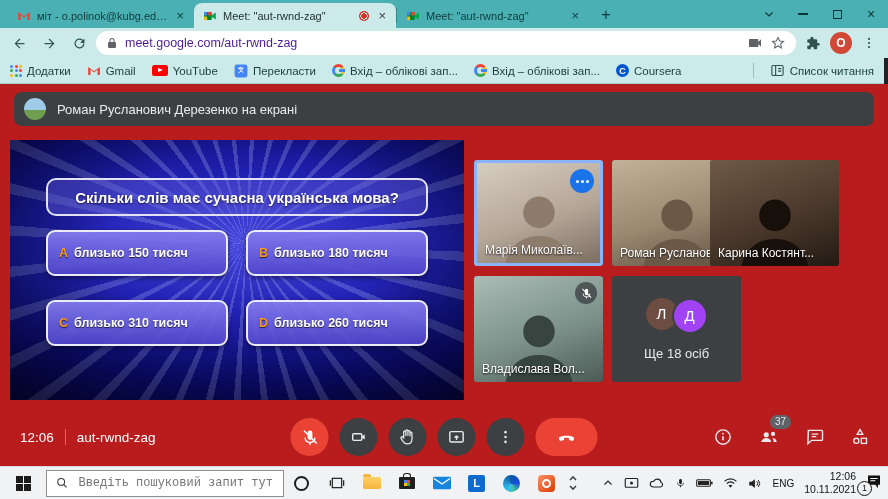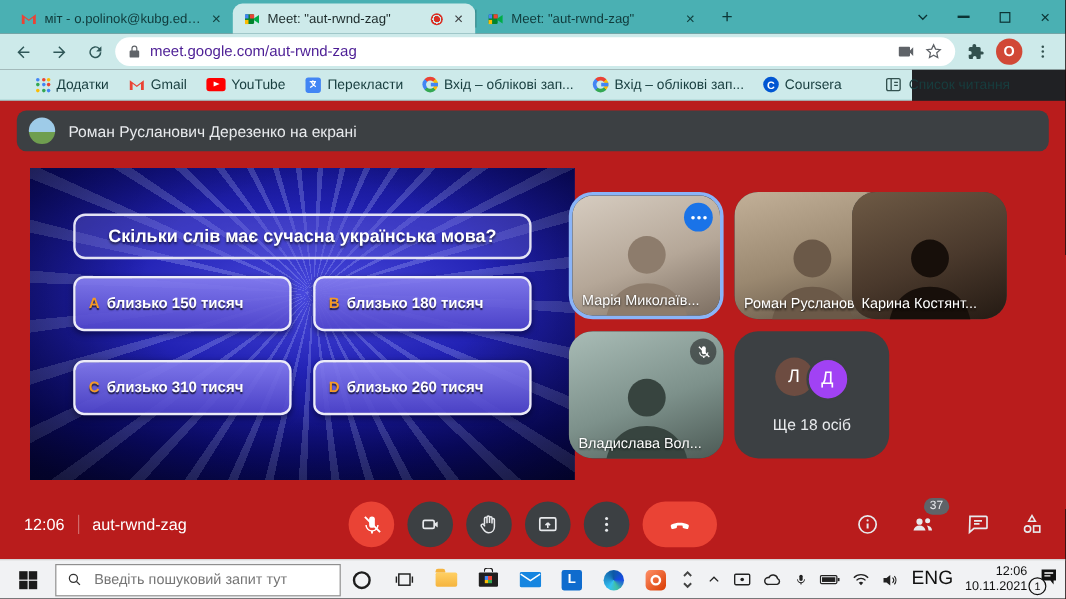--- a/index.html
+++ b/index.html
@@ -33,22 +33,22 @@
   .toolbar{position:absolute;top:28px;left:0;width:888px;height:30px;background:#cdeaea;
     display:flex;align-items:center;gap:4px;padding:0 6px;box-sizing:border-box;}
   .navbtn{width:26px;height:26px;border-radius:50%;display:flex;align-items:center;justify-content:center;flex:none;}
   .omnibox{flex:1;height:24px;background:#fff;border-radius:13px;display:flex;align-items:center;
     gap:7px;padding:0 10px;min-width:0;}
   .omni-url{font-size:12.5px;color:#4c1d95;flex:1;white-space:nowrap;overflow:hidden;}
   .avatar-o{width:22px;height:22px;border-radius:50%;background:#d14836;color:#fff;font-size:12px;
     font-weight:bold;display:flex;align-items:center;justify-content:center;flex:none;}
 
   
-  .bookmarks{position:absolute;top:58px;left:0;width:760px;height:26px;background:#cdeaea;
-    display:flex;align-items:center;gap:4px;padding:0 24px;box-sizing:border-box;
+  .bookmarks{position:absolute;top:58px;left:0;width:884px;height:26px;background:#cdeaea;
+    display:flex;align-items:center;gap:4px;padding:0 4px;box-sizing:border-box;
     border-bottom:1px solid #9fcfd0;}
   .bm{display:flex;align-items:center;gap:5px;font-size:11.5px;color:#173d3e;padding:2px 6px;border-radius:6px;white-space:nowrap;}
   .appsgrid{display:grid;grid-template-columns:repeat(3,3px);grid-auto-rows:3px;gap:1.5px;}
   .appsgrid i{border-radius:50%;}
   .yt{width:16px;height:11px;border-radius:2.5px;background:#f00;position:relative;}
   .yt::after{content:"";position:absolute;left:6px;top:2.8px;border-left:5px solid #fff;
     border-top:2.8px solid transparent;border-bottom:2.8px solid transparent;}
   .glogo{width:13px;height:13px;border-radius:50%;position:relative;flex:none;
     background:conic-gradient(from -45deg,#ea4335 0 25%,#fbbc05 25% 50%,#34a853 50% 75%,#4285f4 75% 100%);}
   .glogo::before{content:"";position:absolute;inset:3px;border-radius:50%;background:#cdeaea;}
@@ -60,41 +60,41 @@
 
   
   .meet{position:absolute;top:84px;left:0;width:888px;height:382px;background:#b91c1c;}
   .banner{position:absolute;top:8px;left:14px;right:14px;height:34px;background:#3c4043;
     border-radius:8px;display:flex;align-items:center;gap:11px;padding:0 10px;box-sizing:border-box;}
   .banner-av{width:22px;height:22px;border-radius:50%;flex:none;
     background:linear-gradient(#9ecbe8 55%,#6f9e4f 55%);}
   .banner-txt{color:#e8eaed;font-size:13px;}
 
   
-  .quiz{position:absolute;left:25px;top:56px;width:454px;height:260px;overflow:hidden;
+  .quiz{position:absolute;left:10px;top:56px;width:454px;height:260px;overflow:hidden;
     background:radial-gradient(ellipse 120% 85% at 52% 40%,#4a4adf 0%,#2222b4 30%,#0b0b72 62%,#02021c 100%);}
   .quiz::before{content:"";position:absolute;inset:0;
     background:repeating-conic-gradient(from -8deg at 52% 40%,rgba(185,195,255,.25) 0deg 2.5deg,rgba(185,195,255,0) 2.5deg 10deg);}
   .quiz::after{content:"";position:absolute;inset:0;
     background:radial-gradient(ellipse at 52% 40%,rgba(0,0,0,0) 42%,rgba(0,0,16,.55) 95%);}
   .qbox{position:absolute;left:36px;top:38px;width:382px;height:38px;z-index:2;
     background:rgba(98,92,218,.42);border:2px solid #e2e2f4;border-radius:10px;box-sizing:border-box;
     display:flex;align-items:center;justify-content:center;
     color:#fff;font-size:15px;font-weight:bold;text-shadow:0 1px 2px rgba(0,0,0,.65);}
   .ans{position:absolute;width:182px;height:46px;z-index:2;box-sizing:border-box;
     background:linear-gradient(180deg,rgba(132,124,238,.92),rgba(80,70,204,.92));
     border:2px solid #ecebf8;border-radius:9px;display:flex;align-items:center;gap:6px;padding:0 11px;
     box-shadow:0 2px 5px rgba(0,0,20,.5);}
   .ans .letter{color:#f59a23;font-weight:bold;font-size:12.5px;text-shadow:0 1px 1px rgba(0,0,0,.7);}
   .ans .atxt{color:#fff;font-weight:bold;font-size:12.5px;text-shadow:0 1px 1px rgba(0,0,0,.7);white-space:nowrap;}
   .ansA{left:36px;top:90px;}  .ansB{left:236px;top:90px;}
   .ansC{left:36px;top:160px;} .ansD{left:236px;top:160px;}
 
   
-  .tile{position:absolute;width:129px;height:106px;border-radius:20px;overflow:hidden;background:#3c4043;box-sizing:border-box;}
+  .tile{position:absolute;width:129px;height:106px;border-radius:3px;overflow:hidden;background:#3c4043;box-sizing:border-box;}
   .t1{left:474px;top:76px;border:3px solid #8ab4f8;}
   .t2{left:612px;top:76px;} .t3{left:710px;top:76px;}
   .t4{left:474px;top:192px;} .t5{left:612px;top:192px;} .t6{left:750px;top:192px;}
   .vid{position:absolute;inset:0;}
   .p1{background:linear-gradient(160deg,#d6ccc0 0%,#b5a798 55%,#7c6e61 100%);}
   .p2{background:linear-gradient(165deg,#c2b098 0%,#9a8870 55%,#5f5142 100%);}
   .p3{background:linear-gradient(160deg,#6e5a45 0%,#4a392c 55%,#241a13 100%);}
   .p4{background:linear-gradient(160deg,#a9bcb6 0%,#7d918b 55%,#4c5a55 100%);}
   .p6{background:linear-gradient(160deg,#44444c 0%,#2b2b31 55%,#141417 100%);}
   .vid svg{position:absolute;left:50%;bottom:-6px;transform:translateX(-50%);width:86px;height:86px;}
@@ -131,42 +131,42 @@
   
   .taskbar{position:absolute;left:0;bottom:0;width:888px;height:33px;background:#f1f2f4;
     display:flex;align-items:center;border-top:1px solid #d9d9d9;box-sizing:border-box;}
   .tbtn{height:33px;display:flex;align-items:center;justify-content:center;flex:none;}
   .startbtn{width:46px;}
   .winlogo{display:grid;grid-template-columns:7px 7px;grid-auto-rows:7px;gap:1px;}
   .winlogo i{background:#1b1b1b;}
   .tsearch{width:238px;height:27px;background:#fff;border:1px solid #8f8f8f;display:flex;align-items:center;
     gap:8px;padding:0 9px;box-sizing:border-box;flex:none;}
   .tsearch input{border:none;outline:none;font-size:12px;color:#444;width:100%;background:transparent;
-    font-family:Liberation Sans, sans-serif;}
+    font-family:Liberation Mono, monospace;}
   .appbtn{width:35px;}
   .folder{width:18px;height:12px;background:linear-gradient(#ffd064,#f5b43e);border-radius:1.5px;position:relative;}
   .folder::before{content:"";position:absolute;top:-3px;left:0;width:8px;height:3px;background:#f5b43e;border-radius:2px 2px 0 0;}
   .licon{width:17px;height:17px;background:#0f6cce;border-radius:2px;color:#fff;font-size:11px;font-weight:bold;
     display:flex;align-items:center;justify-content:center;}
   .edgeicon{width:17px;height:17px;border-radius:50%;
     background:conic-gradient(from 210deg,#35c1f1,#0c59a4 40%,#174ae4 65%,#40bfa2 85%,#35c1f1);}
   .officeicon{width:17px;height:17px;border-radius:4px;background:linear-gradient(135deg,#ff8f67,#d83b01);position:relative;}
   .officeicon::after{content:"";position:absolute;inset:4px;border-radius:50%;border:2.5px solid #fff;}
   .storebag{width:16px;height:12px;background:#1f1f1f;border-radius:1px;position:relative;}
   .storebag::before{content:"";position:absolute;top:-4px;left:4px;width:8px;height:4px;
     border:1.5px solid #1f1f1f;border-bottom:none;border-radius:3px 3px 0 0;box-sizing:border-box;}
   .storebag::after{content:"";position:absolute;left:5px;top:3px;width:6px;height:6px;
     background:conic-gradient(#ea4335 0 25%,#34a853 25% 50%,#fbbc05 50% 75%,#4285f4 75% 100%);}
   .tray{margin-left:auto;display:flex;align-items:center;gap:10px;padding-right:6px;}
   .clock{font-size:10.5px;color:#111;text-align:right;line-height:1.25;}
   .notif{position:relative;}
   .notifbadge{position:absolute;left:-9px;bottom:-3px;width:13px;height:13px;border-radius:50%;
     background:#f1f2f4;border:1px solid #111;color:#111;font-size:9px;display:flex;align-items:center;justify-content:center;}
   .cortana{width:15px;height:15px;border-radius:50%;border:2px solid #1e1e1e;box-sizing:border-box;}
-  .lang{font-size:16px;color:#111;}
+  .lang{font-size:10px;color:#111;}
 </style>
 </head>
 <body>
 
 <svg width="0" height="0" style="position:absolute">
   <defs>
     <symbol id="sym-person" viewBox="0 0 24 24">
       <circle cx="12" cy="8.2" r="4.4"></circle>
       <path d="M2.5 23c.9-5.3 4.6-8.2 9.5-8.2s8.6 2.9 9.5 8.2z"></path>
     </symbol>

